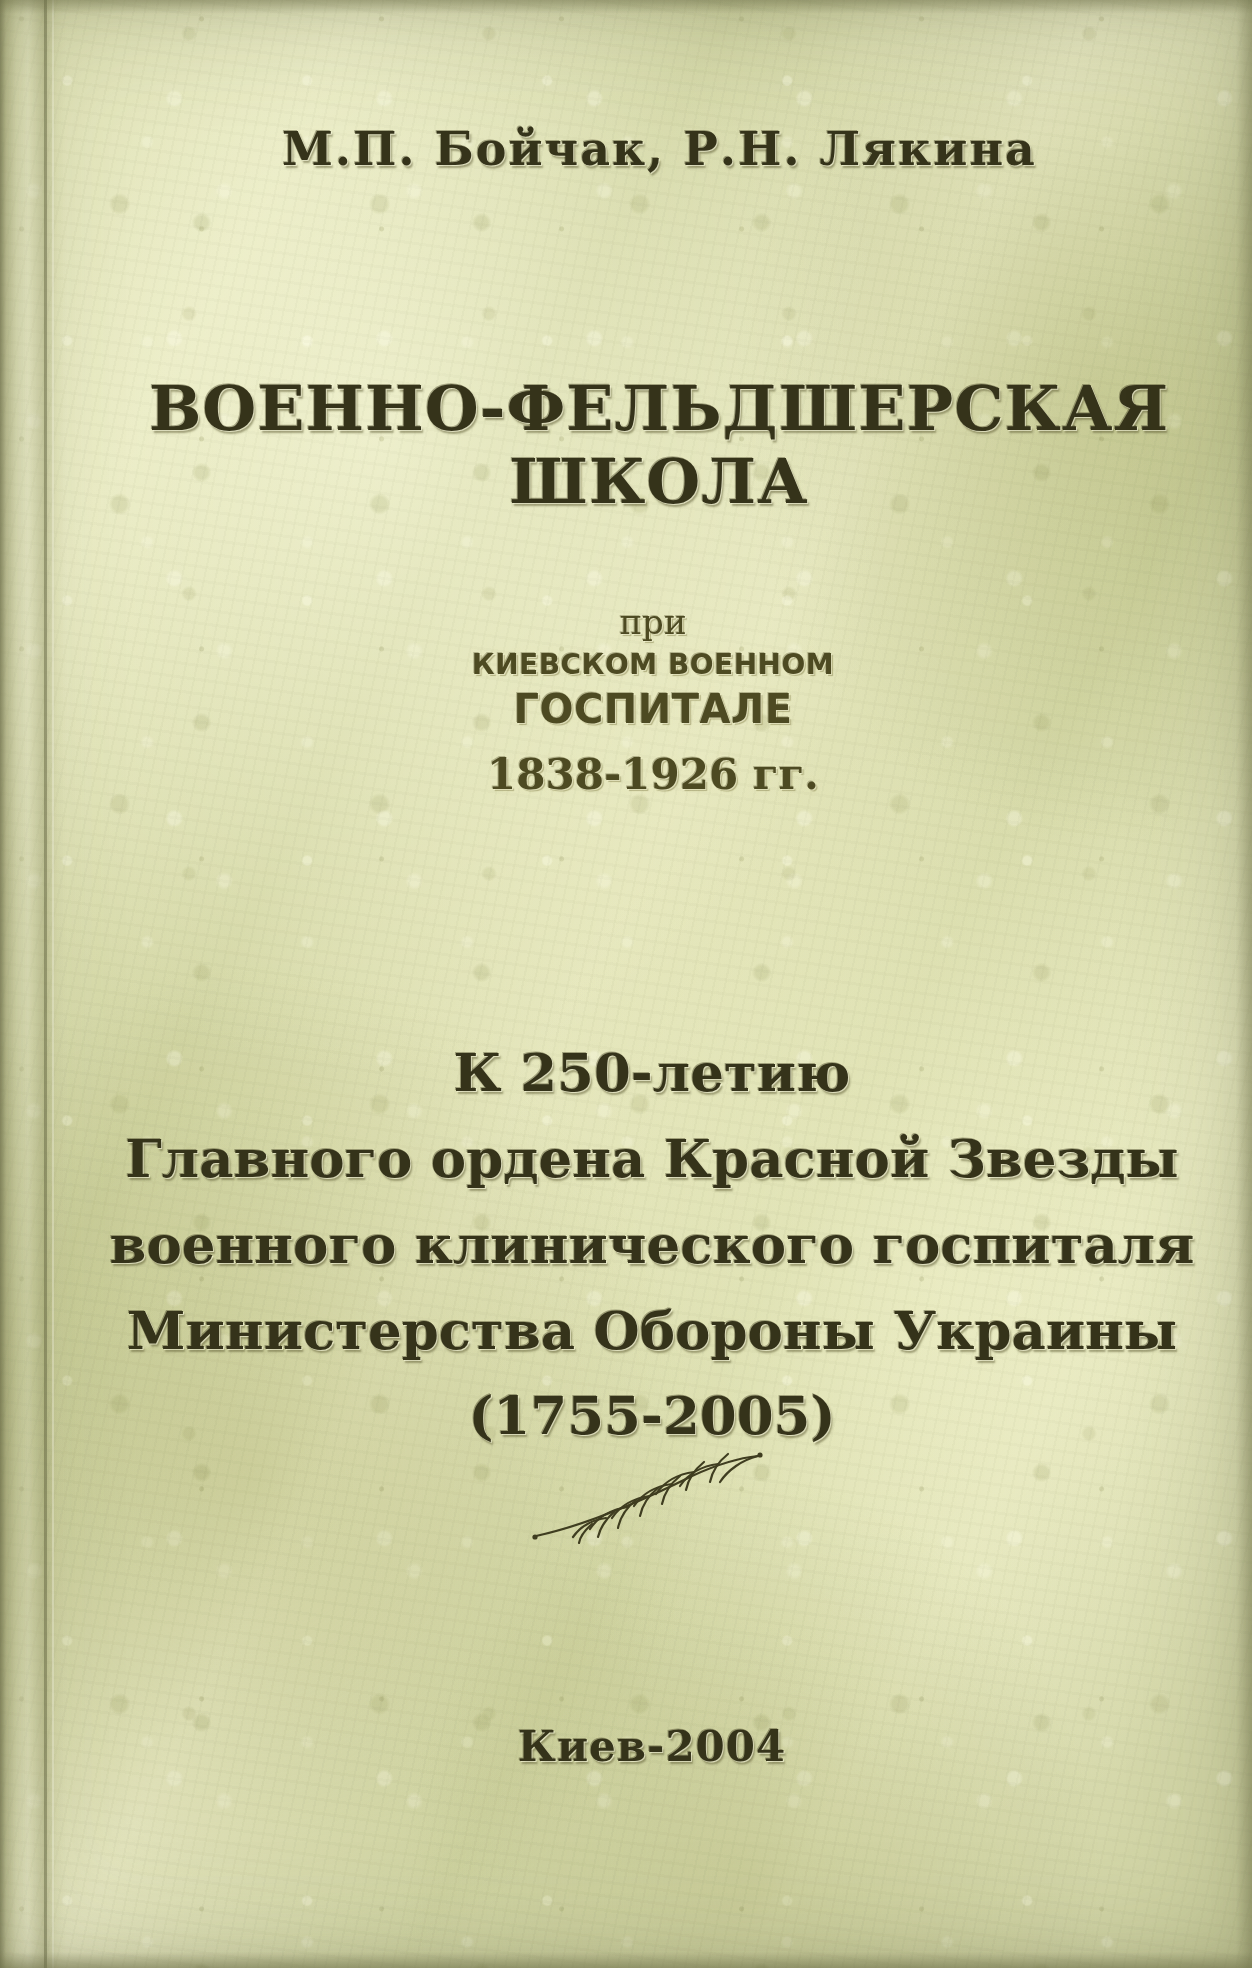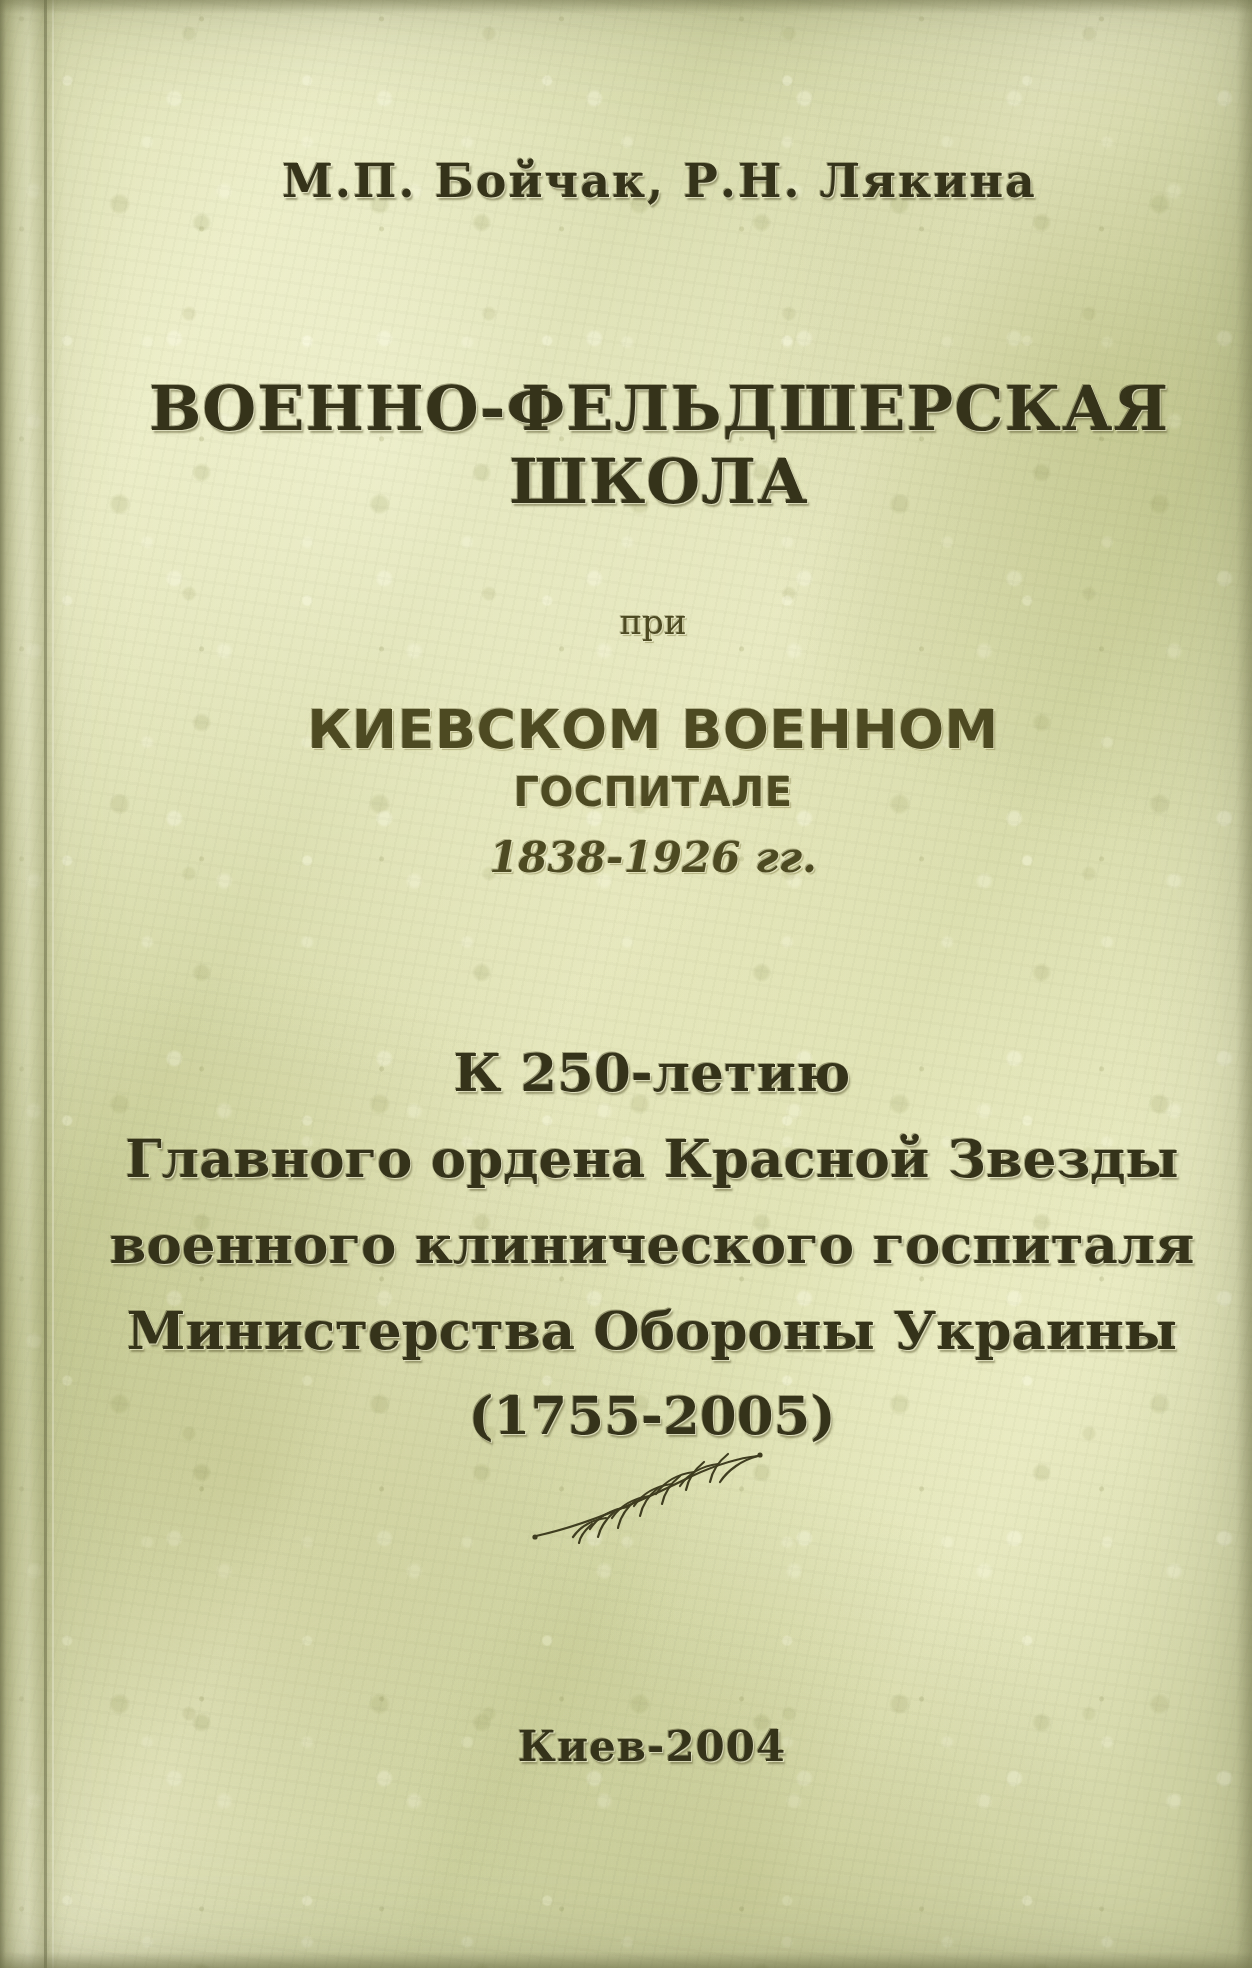--- a/index.html
+++ b/index.html
@@ -128,21 +128,20 @@
   }
 
   .authors {
     position: absolute;
     top: 122px;
     left: 15px; right: 0;
     font-size: 46px;
     font-weight: bold;
     letter-spacing: 2px;
     font-family: "DejaVu Serif", serif;
-    margin-top: 32px;
   }
 
   .title-main {
     position: absolute;
     top: 372px;
     left: 14px; right: 0;
     font-family: "DejaVu Serif", serif;
     font-weight: bold;
     font-size: 62px;
     line-height: 1.18;
@@ -152,23 +151,23 @@
 
   .subtitle {
     position: absolute;
     top: 600px;
     left: 2px; right: 0;
     font-family: "DejaVu Sans", sans-serif;
     font-weight: bold;
     line-height: 1.34;
   }
   .subtitle .s-pri { font-size: 34px; font-weight: normal; font-family: "DejaVu Serif", serif; }
-  .subtitle .s-place { display: block; font-size: 54px; letter-spacing: 0.5px; margin-top: 48px; }
+  .subtitle .s-place { display: block; font-size: 28px; letter-spacing: 0.5px; }
   .subtitle .s-place2 { display: block; font-size: 40px; letter-spacing: 0.5px; }
-  .subtitle .s-years { display: block; font-size: 42px; font-family: "DejaVu Serif", serif; margin-top: 10px; font-style: italic; }
+  .subtitle .s-years { display: block; font-size: 42px; font-family: "DejaVu Serif", serif; margin-top: 10px; }
 
   .dedication {
     position: absolute;
     top: 1030px;
     left: 0; right: 0;
     font-family: "DejaVu Serif", serif;
     font-weight: bold;
     font-size: 53px;
     line-height: 1.62;
   }

